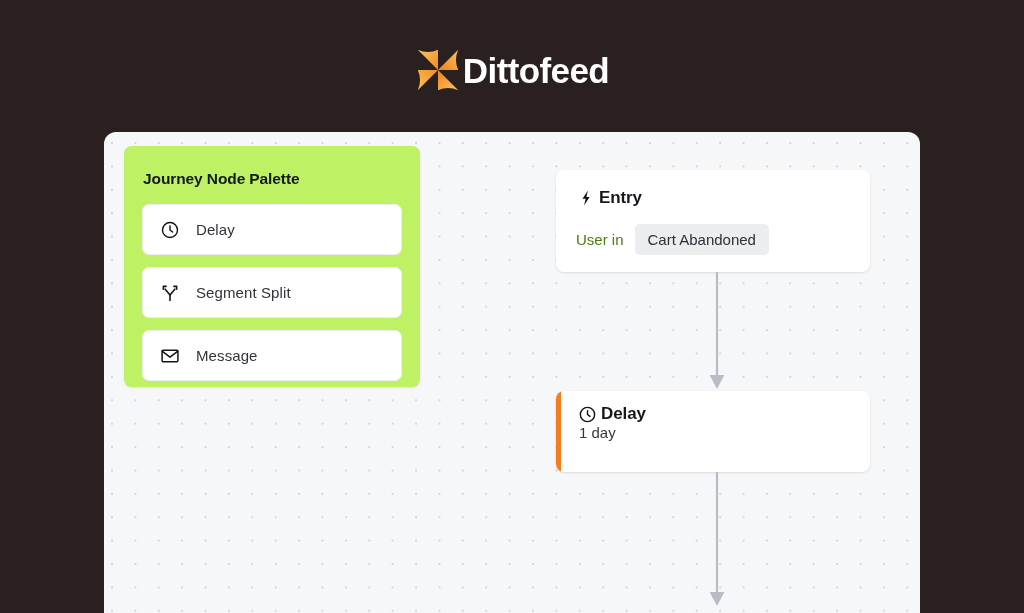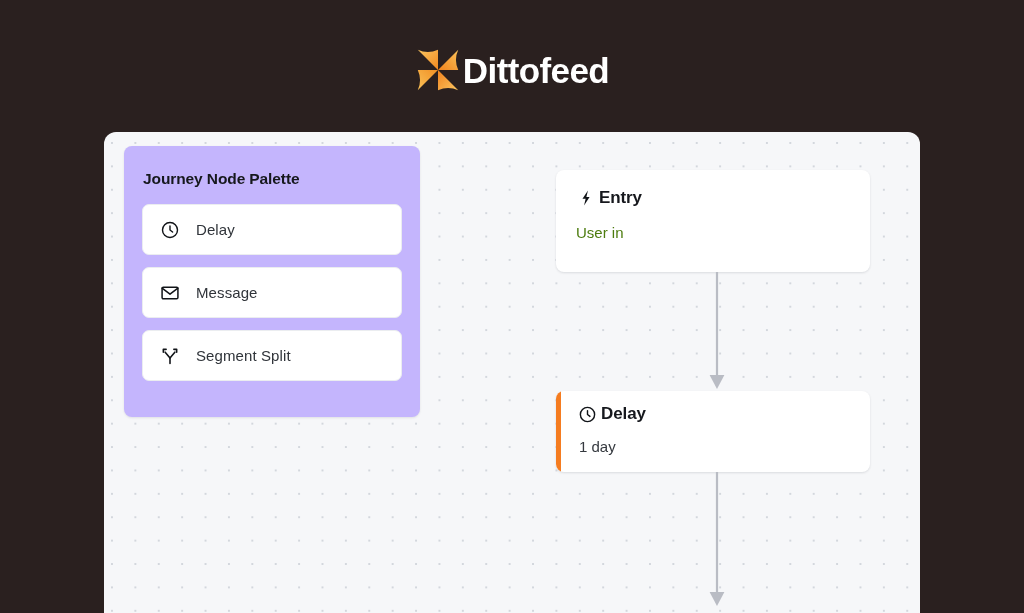--- a/index.html
+++ b/index.html
@@ -61,24 +61,24 @@
     background-size: 23.4px 23.4px;
     background-position: 7px 10px;
   }
 
   
   .palette {
     position: absolute;
     left: 20px;
     top: 14px;
     width: 296px;
-    background: #c4b5fd;
+    background: #bef264;
     border-radius: 8px;
     box-shadow: 0 1px 3px rgba(16,24,40,0.06), 0 1px 2px rgba(16,24,40,0.04);
-    padding: 18px 18px 36px 18px;
+    padding: 18px 18px 6px 18px;
   }
   .palette-title {
     font-size: 15.5px;
     font-weight: bold;
     color: #16181d;
     letter-spacing: -0.1px;
     margin: 6px 0 16px 1px;
   }
   .palette-list {
     display: flex;
@@ -175,21 +175,21 @@
   }
   .node-accent {
     position: absolute;
     left: 0;
     top: 0;
     bottom: 0;
     width: 5px;
     background: #f57c20;
   }
   .delay-sub {
-    margin-top: 14px;
+    margin-top: 0;
     margin-left: 1px;
     font-size: 15px;
     color: #35393f;
   }
 
   
   .edge {
     position: absolute;
     left: 601px;
     width: 24px;
@@ -243,55 +243,56 @@
           <svg width="20" height="20" viewBox="0 0 24 24" fill="none" stroke="currentColor" stroke-width="1.7" stroke-linecap="round" stroke-linejoin="round">
             <circle cx="12" cy="12" r="9"></circle>
               <path d="M12 7.2V12l3.1 2.4"></path>
           </svg>
         </span>
         <span class="pi-label">Delay</span>
       </div>
 
       <div class="palette-item">
         <span class="pi-icon">
-          <svg width="20" height="20" viewBox="0 0 24 24" fill="none" stroke="currentColor" stroke-width="1.8" stroke-linecap="round" stroke-linejoin="round">
-            <rect x="2.5" y="5" width="19" height="14" rx="1.5"></rect>
-            <path d="M2.5 6.2 12 13.4l9.5-7.2"></path>
-          </svg>
-        </span>
-        <span class="pi-label">Message</span>
-      </div>
-
-      <div class="palette-item">
-        <span class="pi-icon">
           <svg width="20" height="20" viewBox="0 0 24 24" fill="none" stroke="currentColor" stroke-width="1.9" stroke-linecap="round" stroke-linejoin="round">
             <path d="M12 21v-6.5L6.2 7.4"></path>
             <path d="M12 14.5 17.8 7.4"></path>
             <path d="M4 4h3.4M4 4v3.4"></path>
             <path d="M20 4h-3.4M20 4v3.4"></path>
           </svg>
         </span>
         <span class="pi-label">Segment Split</span>
+      </div>
+
+      <div class="palette-item">
+        <span class="pi-icon">
+          <svg width="20" height="20" viewBox="0 0 24 24" fill="none" stroke="currentColor" stroke-width="1.8" stroke-linecap="round" stroke-linejoin="round">
+            <rect x="2.5" y="5" width="19" height="14" rx="1.5"></rect>
+            <path d="M2.5 6.2 12 13.4l9.5-7.2"></path>
+          </svg>
+        </span>
+        <span class="pi-label">Message</span>
       </div>
 
 
     </div>
   </div>
 
   <div class="node node-entry">
     <div class="node-head">
       <span class="nh-icon">
         <svg width="18" height="18" viewBox="0 0 24 24" fill="currentColor">
           <path d="M14.6 2 7.3 13.1h4.2L9.4 22l7.4-11.4h-4.3L14.6 2z"></path>
         </svg>
       </span>
       <span class="nh-title">Entry</span>
     </div>
     <div class="entry-row">
       <span class="entry-prefix">User in</span>
+      <span class="entry-chip">Cart Abandoned</span>
     </div>
   </div>
 
   <svg class="edge edge-1" viewBox="0 0 24 119" preserveAspectRatio="none">
     <line x1="12" y1="0" x2="12" y2="104" stroke="#b9bcc4" stroke-width="2.2"></line>
     <polygon points="12,117 4.6,103 19.4,103" fill="#b9bcc4"></polygon>
   </svg>
 
   <div class="node node-delay">
     <div class="node-accent"></div>

